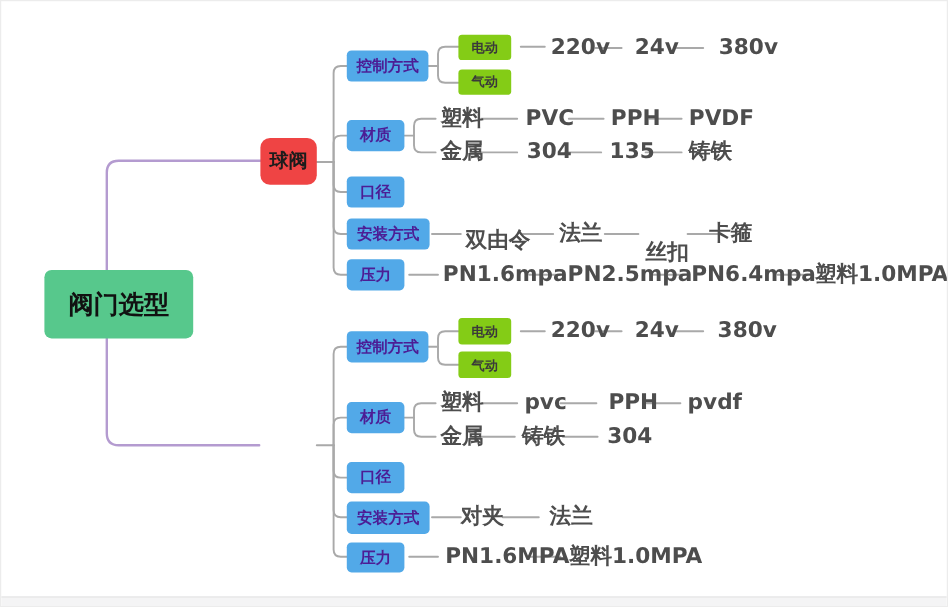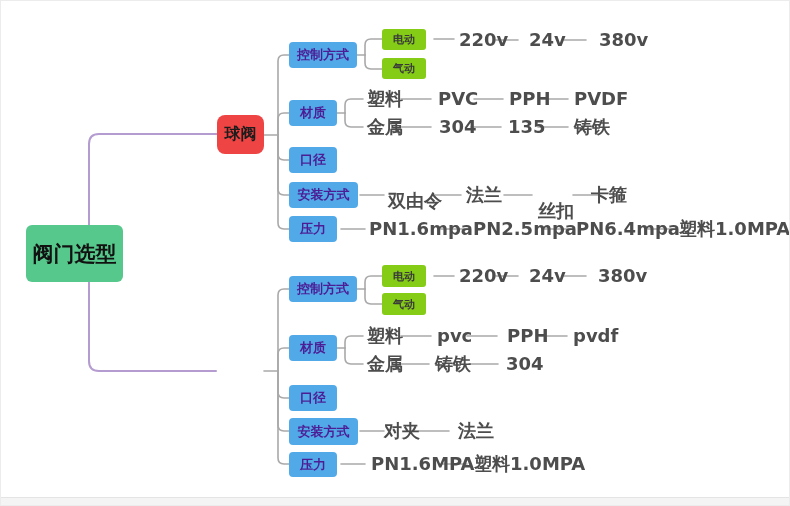--- a/index.html
+++ b/index.html
@@ -114,21 +114,21 @@
       <path d="M344 347 V357 Q344 363 350 363 H362"></path>
 
       <path d="M433 275 H453 M495 275 H517 M563 275 H585"></path>
       <path d="M400 335 H430 M466 335 H496 M538 335 H566"></path>
       <path d="M400 363 H428 M468 363 H497"></path>
       <path d="M359 430 H383 M418 430 H448"></path>
       <path d="M340 463 H364 M440 463 H466"></path>
     </g>
   </svg>
 
-  <div class="node root" style="left:25px;top:224px;width:97px;height:57px;">阀门选型</div>
+  <div class="node root" style="left:36px;top:224px;width:124px;height:57px;">阀门选型</div>
 
   <div class="node branch" style="left:216px;top:114px;width:47px;height:39px;">球阀</div>
 
   <div class="node cat" style="left:288px;top:41px;width:68px;height:26px;">控制方式</div>
   <div class="node leaf" style="left:381px;top:28px;width:44px;height:21px;">电动</div>
   <div class="node leaf" style="left:381px;top:57px;width:44px;height:21px;">气动</div>
   <div class="txt" style="left:458px;top:30px;">220v</div>
   <div class="txt" style="left:528px;top:30px;">24v</div>
   <div class="txt" style="left:598px;top:30px;">380v</div>
 

